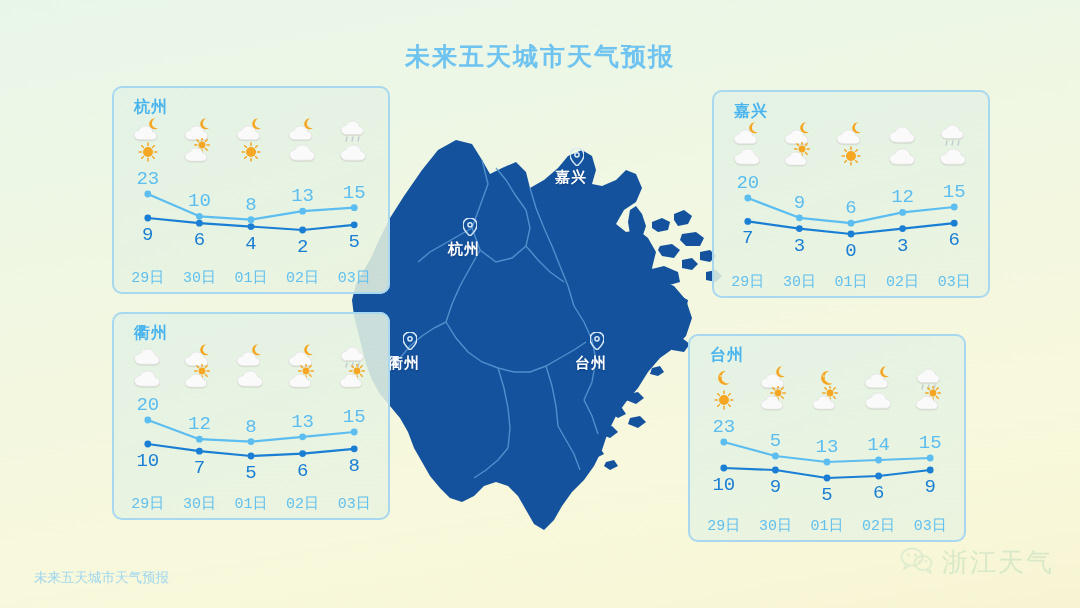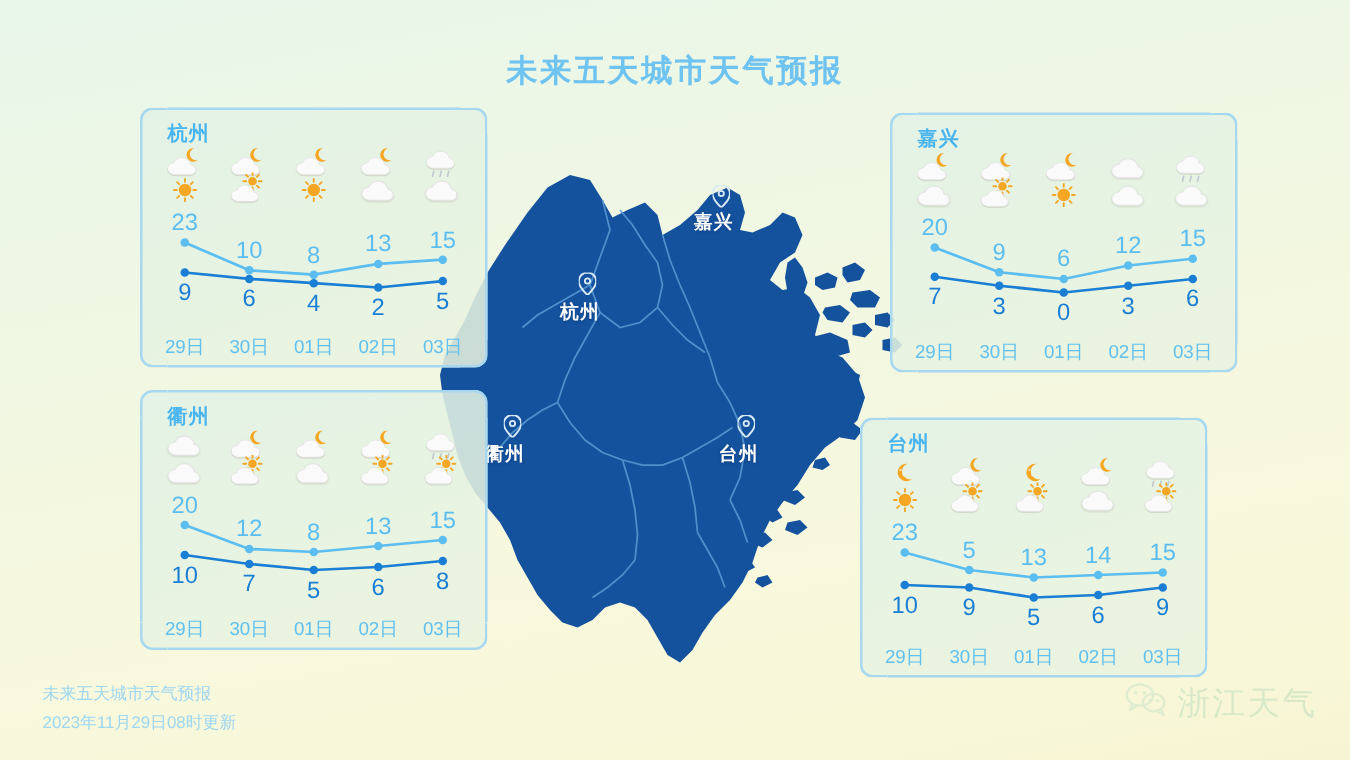--- a/index.html
+++ b/index.html
@@ -40,21 +40,21 @@
   .panel .edge-t, .panel .edge-b { position:absolute; left:22px; right:22px; height:2px; background:#a8d8f0; }
   .panel .edge-t { top:0; } .panel .edge-b { bottom:0; }
   .panel .edge-l, .panel .edge-r { position:absolute; top:22px; bottom:22px; width:2px; background:#a8d8f0; }
   .panel .edge-l { left:0; } .panel .edge-r { right:0; }
 
   .panel-city {
     position:absolute; top:11px; left:22px; font-size:16px; font-weight:bold;
     color:#49b4ee; letter-spacing:1px;
   }
 
-  .cols { position:absolute; left:10px; right:10px; top:30px; bottom:6px; display:flex; }
+  .cols { position:absolute; left:10px; right:10px; top:30px; bottom:6px; display:flex;font-family:Liberation Mono, monospace; }
   .col { flex:1; position:relative; }
 
   .icons { position:absolute; top:0; left:0; right:0; height:56px; }
   .ic { position:absolute; left:50%; transform:translateX(-50%); width:34px; height:28px; }
   .ic-day { top:0; } .ic-night { top:22px; }
 
   .hi-val {
     position:absolute; left:0; right:0; text-align:center;
     font-size:19px; color:#5bbdf0; font-weight:normal;
   }
@@ -955,21 +955,20 @@
             <circle cx="129" cy="114" r="3.4" fill="#1a7fd4"></circle>
             <circle cx="180.60000000000002" cy="112" r="3.4" fill="#1a7fd4"></circle>
             <circle cx="232.20000000000002" cy="106" r="3.4" fill="#1a7fd4"></circle>
           </svg>
         </div>
       </div>
     </div>
 
   <div class="footer">
     <div>未来五天城市天气预报</div>
-    <div>2023年11月29日08时更新</div>
   </div>
 
   <div class="brand">
     <span>
       <svg width="34" height="28" viewBox="0 0 34 28">
         <ellipse cx="12" cy="10" rx="10.5" ry="8.5" fill="none" stroke="#dfeccf" stroke-width="1.8"></ellipse>
         <path d="M6,17 L4,22 L9,19" fill="none" stroke="#dfeccf" stroke-width="1.8" stroke-linejoin="round"></path>
         <circle cx="8.5" cy="8" r="1.5" fill="#dfeccf"></circle>
         <circle cx="15.5" cy="8" r="1.5" fill="#dfeccf"></circle>
         <ellipse cx="23" cy="16" rx="8.5" ry="7" fill="none" stroke="#dfeccf" stroke-width="1.8"></ellipse>

